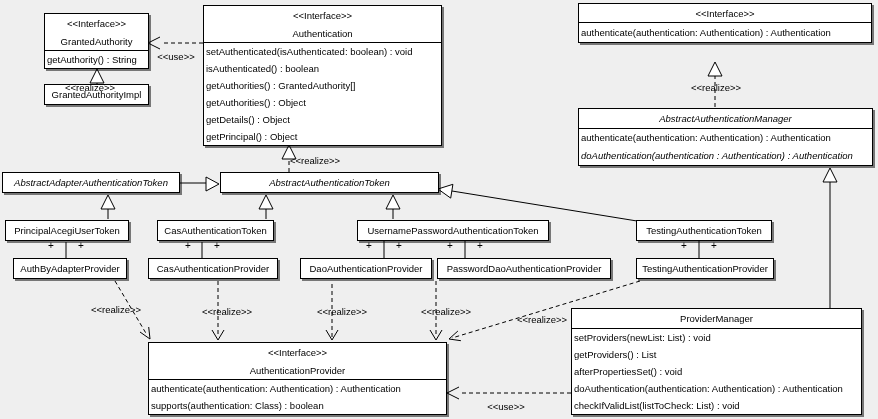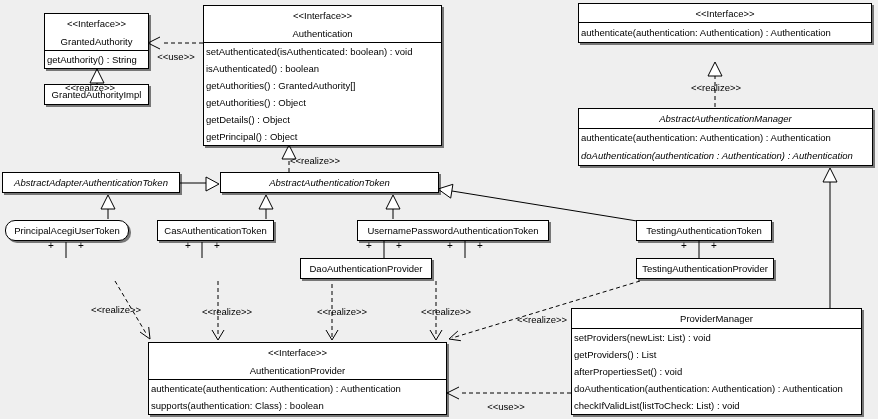--- a/index.html
+++ b/index.html
@@ -179,42 +179,51 @@
 </div>
 
 <div class="box" style="left:2px;top:172px;width:176px;">
   <div class="one it">AbstractAdapterAuthenticationToken</div>
 </div>
 
 <div class="box" style="left:220px;top:172px;width:217px;">
   <div class="one it">AbstractAuthenticationToken</div>
 </div>
 
-<div class="box" style="left:5px;top:220px;width:122px;border-radius:10px;">
+<div class="box" style="left:5px;top:220px;width:122px;">
   <div class="one">PrincipalAcegiUserToken</div>
 </div>
 
 <div class="box" style="left:157px;top:220px;width:115px;">
   <div class="one">CasAuthenticationToken</div>
 </div>
 
 <div class="box" style="left:357px;top:220px;width:190px;">
   <div class="one">UsernamePasswordAuthenticationToken</div>
 </div>
 
 <div class="box" style="left:636px;top:220px;width:134px;">
   <div class="one">TestingAuthenticationToken</div>
 </div>
 
-
+<div class="box" style="left:13px;top:258px;width:112px;">
+  <div class="one">AuthByAdapterProvider</div>
+</div>
+
+<div class="box" style="left:148px;top:258px;width:128px;">
+  <div class="one">CasAuthenticationProvider</div>
+</div>
 
 <div class="box" style="left:300px;top:258px;width:130px;">
   <div class="one">DaoAuthenticationProvider</div>
 </div>
 
+<div class="box" style="left:437px;top:258px;width:172px;">
+  <div class="one">PasswordDaoAuthenticationProvider</div>
+</div>
 
 <div class="box" style="left:636px;top:258px;width:136px;">
   <div class="one">TestingAuthenticationProvider</div>
 </div>
 
 <div class="box" style="left:148px;top:342px;width:297px;">
   <div class="ttl">
     <div class="tline">&lt;&lt;Interface&gt;&gt;</div>
     <div class="tline">AuthenticationProvider</div>
   </div>

